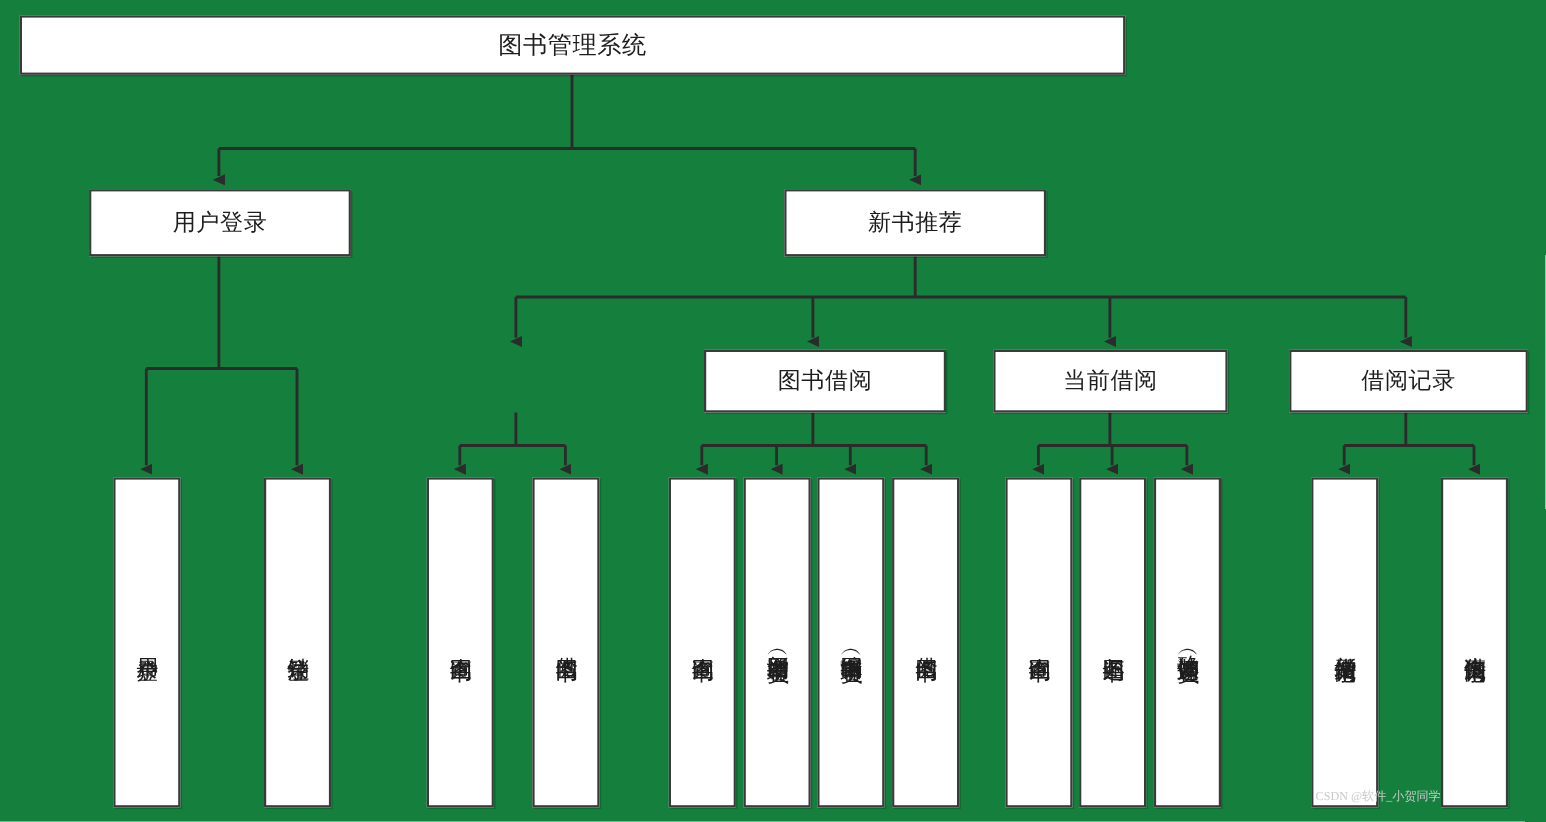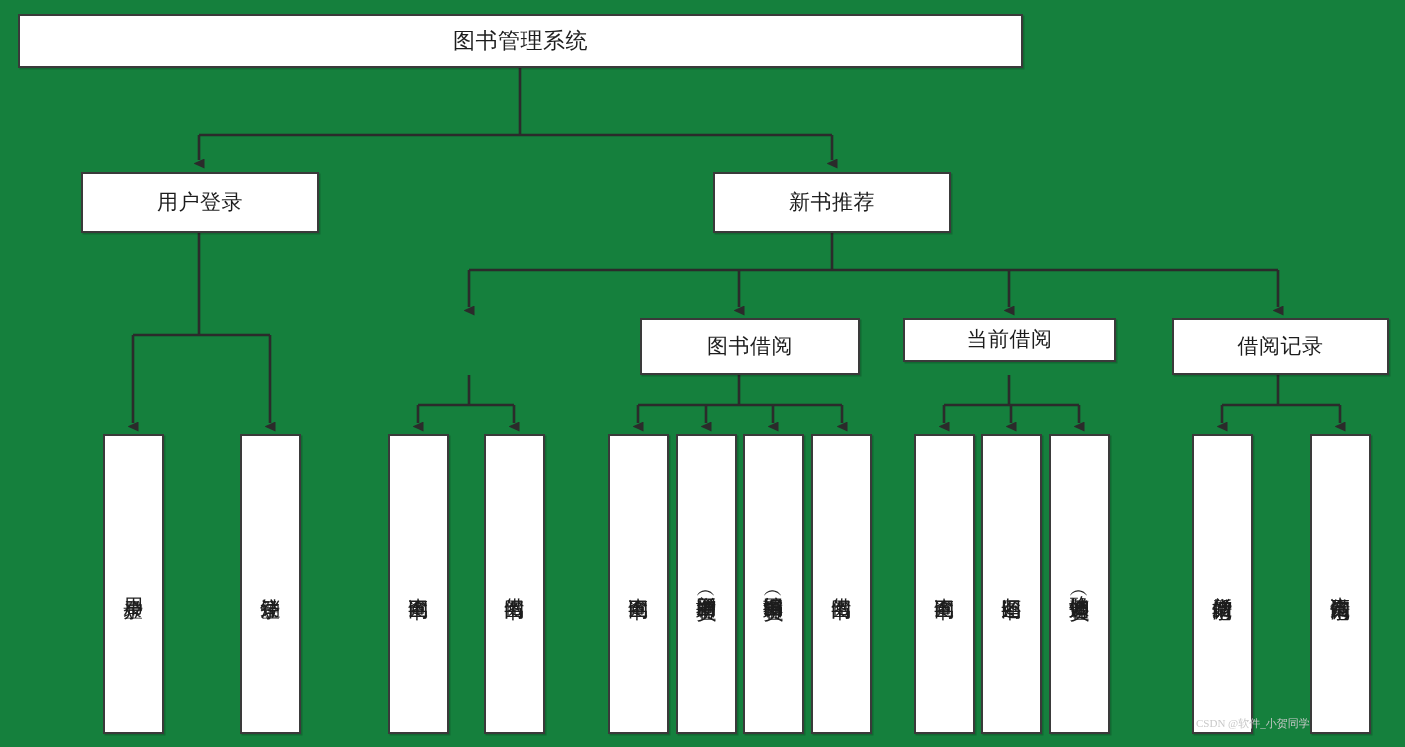--- a/index.html
+++ b/index.html
@@ -135,21 +135,21 @@
   <div class="node h" style="left:81px; top:172px; width:238px; height:61px;">
     <span class="node-label">用户登录</span>
   </div>
   <div class="node h" style="left:713px; top:172px; width:238px; height:61px;">
     <span class="node-label">新书推荐</span>
   </div>
 
   <div class="node h" style="left:640px; top:318px; width:220px; height:57px;">
     <span class="node-label">图书借阅</span>
   </div>
-  <div class="node h" style="left:903px; top:318px; width:213px; height:44px;">
+  <div class="node h" style="left:903px; top:318px; width:213px; height:57px;">
     <span class="node-label">当前借阅</span>
   </div>
   <div class="node h" style="left:1172px; top:318px; width:217px; height:57px;">
     <span class="node-label">借阅记录</span>
   </div>
 
   <div class="node v" style="left:103px; top:434px; width:61px; height:300px;">
     <span class="node-label">用户登录</span>
   </div>
   <div class="node v" style="left:240px; top:434px; width:61px; height:300px;">

